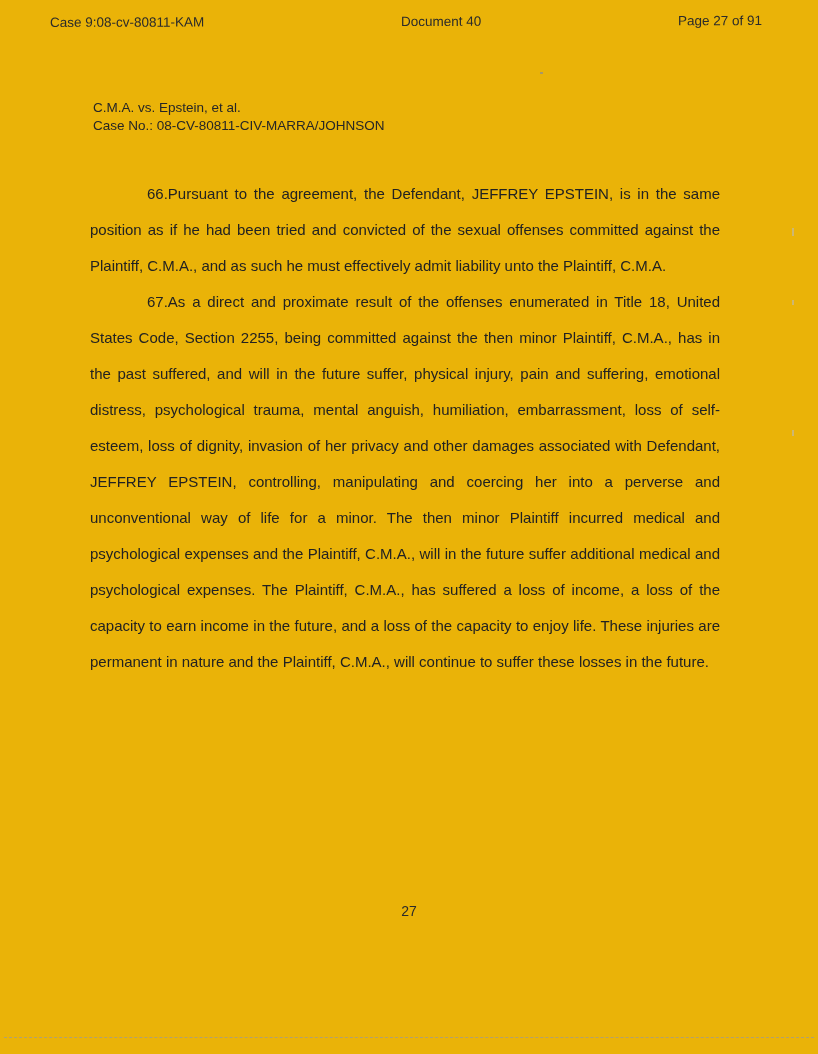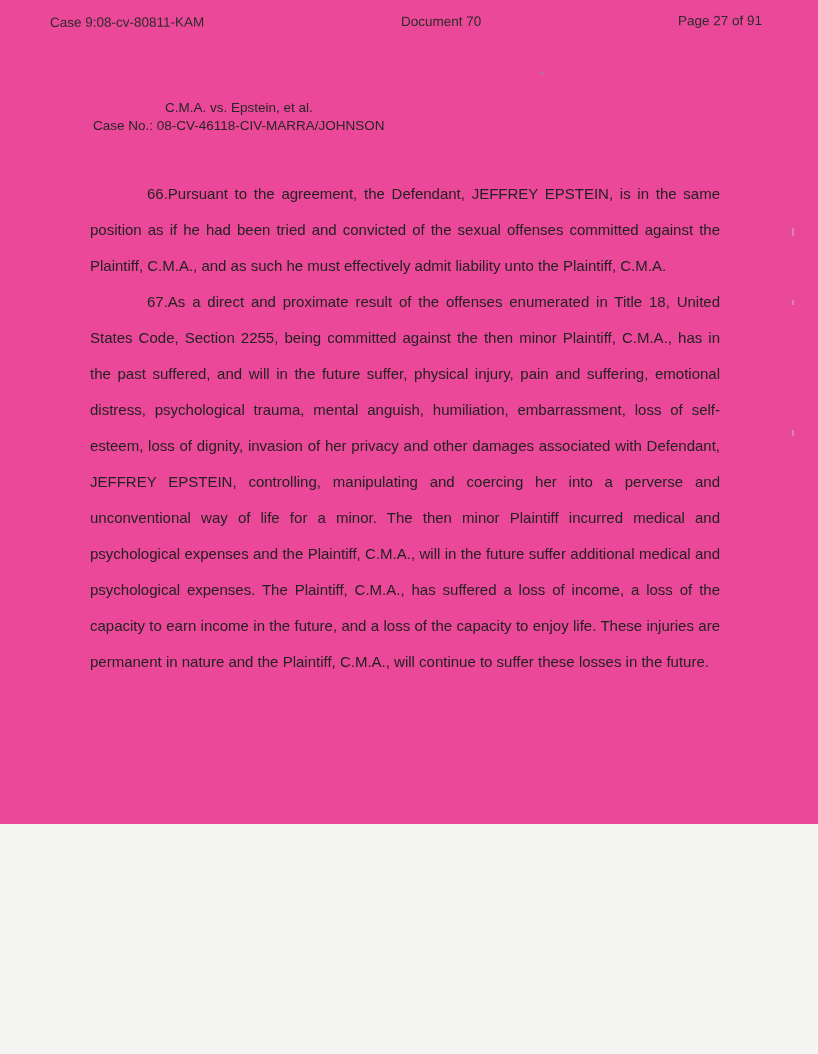--- a/index.html
+++ b/index.html
@@ -4,23 +4,23 @@
 <style>
   html, body {
     margin: 0;
     padding: 0;
     background: #f4f4f2;
     font-family: "Liberation Sans", sans-serif;
   }
   .page {
     position: relative;
     width: 818px;
-    height: 824px;
+    height: 1054px;
     margin: 0 auto;
-    background: #ec4899;
+    background: #eab308;
     color: #262626;
     overflow: hidden;
   }
   
   .court-header {
     position: absolute;
     top: 14px;
     left: 50px;
     right: 56px;
     display: flex;
@@ -33,21 +33,20 @@
   }
   .court-header span { display: inline-block; }
   
   .caption {
     position: absolute;
     top: 99px;
     left: 93px;
     font-size: 13.5px;
     line-height: 18px;
     color: #262626;
-    text-align: center;
   }
   
   .body-text {
     position: absolute;
     top: 176px;
     left: 90px;
     width: 630px;
     font-size: 15px;
     line-height: 36px;
     text-align: justify;
@@ -99,29 +98,29 @@
     opacity: 0.7;
   }
 </style>
 </head>
 <body>
 
 <div class="page">
 
   <div class="court-header">
     <span>Case 9:08-cv-80811-KAM</span>
-    <span>Document 70</span>
+    <span>Document 40</span>
     <span>Page 27 of 91</span>
   </div>
 
   <div class="dot-artifact"></div>
 
   <div class="caption">
     <div>C.M.A. vs. Epstein, et al.</div>
-    <div>Case No.:  08-CV-46118-CIV-MARRA/JOHNSON</div>
+    <div>Case No.:  08-CV-80811-CIV-MARRA/JOHNSON</div>
   </div>
 
   <div class="body-text">
     <p class="body-para"><span class="para-num">66.</span><span>Pursuant to the agreement, the Defendant, JEFFREY EPSTEIN, is in the same position as if he had been tried and convicted of the sexual offenses committed against the Plaintiff, C.M.A., and as such he must effectively admit liability unto the Plaintiff, C.M.A.</span></p>
 
     <p class="body-para"><span class="para-num">67.</span><span>As a direct and proximate result of the offenses enumerated in Title 18, United States Code, Section 2255, being committed against the then minor Plaintiff, C.M.A., has in the past suffered, and will in the future suffer, physical injury, pain and suffering, emotional distress, psychological trauma, mental anguish, humiliation, embarrassment, loss of self-esteem, loss of dignity, invasion of her privacy and other damages associated with Defendant, JEFFREY EPSTEIN, controlling, manipulating and coercing her into a perverse and unconventional way of life for a minor.  The then minor Plaintiff incurred medical and psychological expenses and the Plaintiff, C.M.A., will in the future suffer additional medical and psychological expenses.  The Plaintiff, C.M.A., has suffered a loss of income, a loss of the capacity to earn income in the future, and a loss of the capacity to enjoy life.  These injuries are permanent in nature and the Plaintiff, C.M.A., will continue to suffer these losses in the future.</span></p>
 
   </div>
 
   <div class="page-number">27</div>

